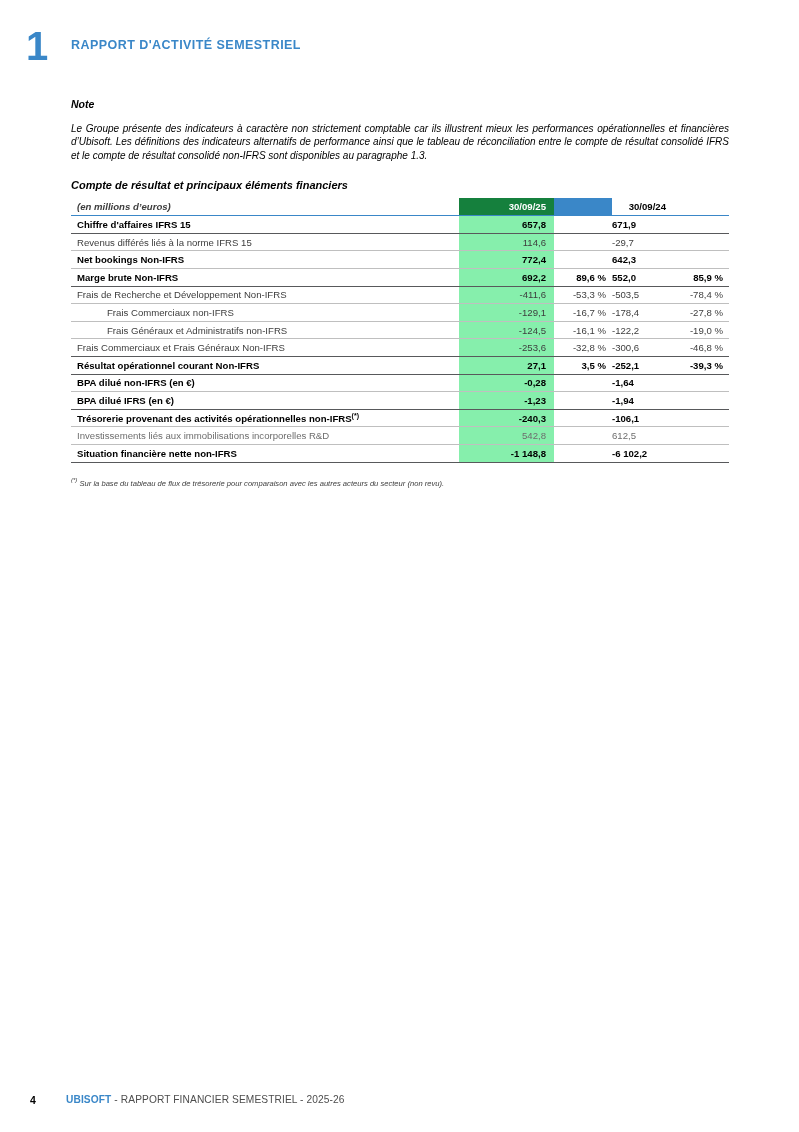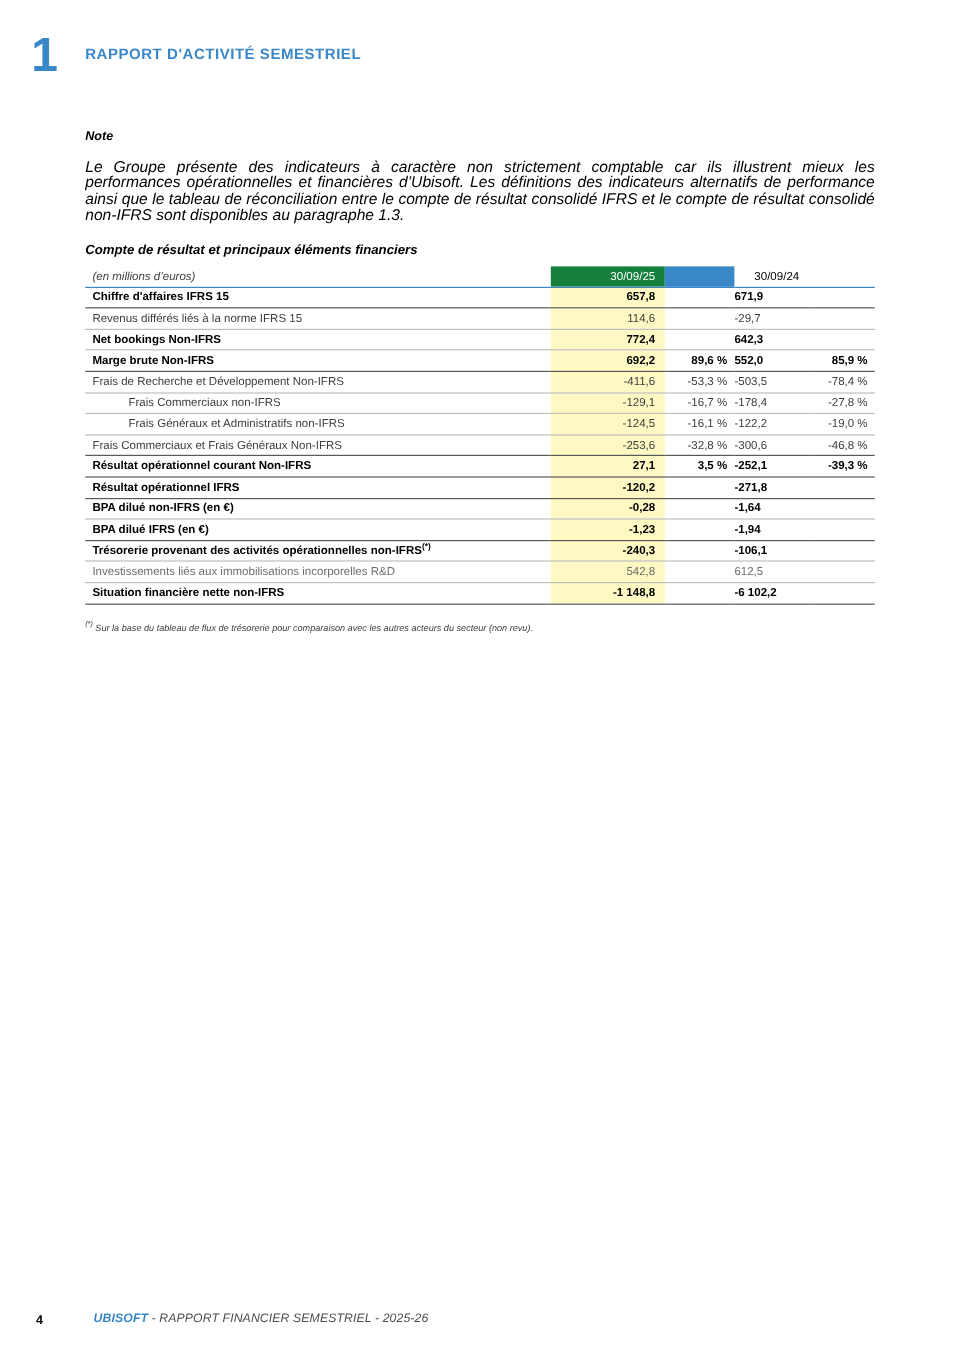--- a/index.html
+++ b/index.html
@@ -43,33 +43,33 @@
     font-weight: bold;
     color: #3a87c8;
     letter-spacing: 0.45px;
     line-height: 16px;
   }
 
   
   .content {
     position: absolute;
     left: 71px;
-    top: 108px;
+    top: 98px;
     width: 658px;
   }
 
   .note-title {
     font-size: 10.5px;
     font-weight: bold;
     font-style: italic;
     margin: 0 0 11px 0;
     line-height: 13px;
   }
   .note-body {
-    font-size: 13px;
+    font-size: 10px;
     font-style: italic;
     line-height: 13.4px;
     text-align: justify;
     margin: 0 0 16px 0;
     color: #000;
   }
 
   .section-title {
     font-size: 11px;
     font-weight: bold;
@@ -93,21 +93,21 @@
 
   .fin-table th, .fin-table td {
     padding: 0;
     vertical-align: middle;
     white-space: nowrap;
   }
 
   
   tr.head-row th {
     height: 17px;
-    font-weight: normal;
+    font-weight: bold;
     font-size: 9.6px;
     border-bottom: 1.6px solid #3a87c8;
   }
   th.h-label {
     text-align: left;
     font-style: italic;
     font-weight: normal;
     font-size: 8.6px;
     color: #3d3d3d;
     padding-left: 6px;
@@ -139,21 +139,21 @@
   }
 
   td.t-label {
     text-align: left;
     padding-left: 6px;
     color: #3d3d3d;
   }
   td.t-v1 {
     text-align: right;
     padding-right: 8px;
-    background: #fef9c3;
+    background: #86efac;
     color: #3d3d3d;
   }
   td.t-p1 {
     text-align: right;
     padding-right: 6px;
     color: #3d3d3d;
   }
   td.t-v2 {
     text-align: left;
     padding-right: 8px;
@@ -204,26 +204,25 @@
   .footer-pagenum {
     position: absolute;
     left: 30px;
     top: 0;
     font-weight: bold;
     font-size: 10.5px;
     color: #000;
   }
   .footer-text {
     position: absolute;
-    left: 78px;
+    left: 66px;
     top: 0;
     color: #4d4d4d;
     font-size: 10.2px;
     letter-spacing: 0.1px;
-    font-style: italic;
   }
   .footer-brand {
     color: #3a87c8;
     font-weight: bold;
   }
 </style>
 </head>
 <body>
 
 <div class="chapter-header">
@@ -312,27 +311,20 @@
           <td class="t-v2">-300,6</td>
           <td class="t-p2">-46,8 %</td>
         </tr>
         <tr class="r thick bold">
           <td class="t-label">Résultat opérationnel courant Non-IFRS</td>
           <td class="t-v1">27,1</td>
           <td class="t-p1">3,5 %</td>
           <td class="t-v2">-252,1</td>
           <td class="t-p2">-39,3 %</td>
         </tr>
-        <tr class="r thick bold">
-          <td class="t-label">Résultat opérationnel IFRS</td>
-          <td class="t-v1">-120,2</td>
-          <td class="t-p1"></td>
-          <td class="t-v2">-271,8</td>
-          <td class="t-p2"></td>
-        </tr>
         <tr class="r bold">
           <td class="t-label">BPA dilué non-IFRS (en €)</td>
           <td class="t-v1">-0,28</td>
           <td class="t-p1"></td>
           <td class="t-v2">-1,64</td>
           <td class="t-p2"></td>
         </tr>
         <tr class="r thick bold">
           <td class="t-label">BPA dilué IFRS (en €)</td>
           <td class="t-v1">-1,23</td>

